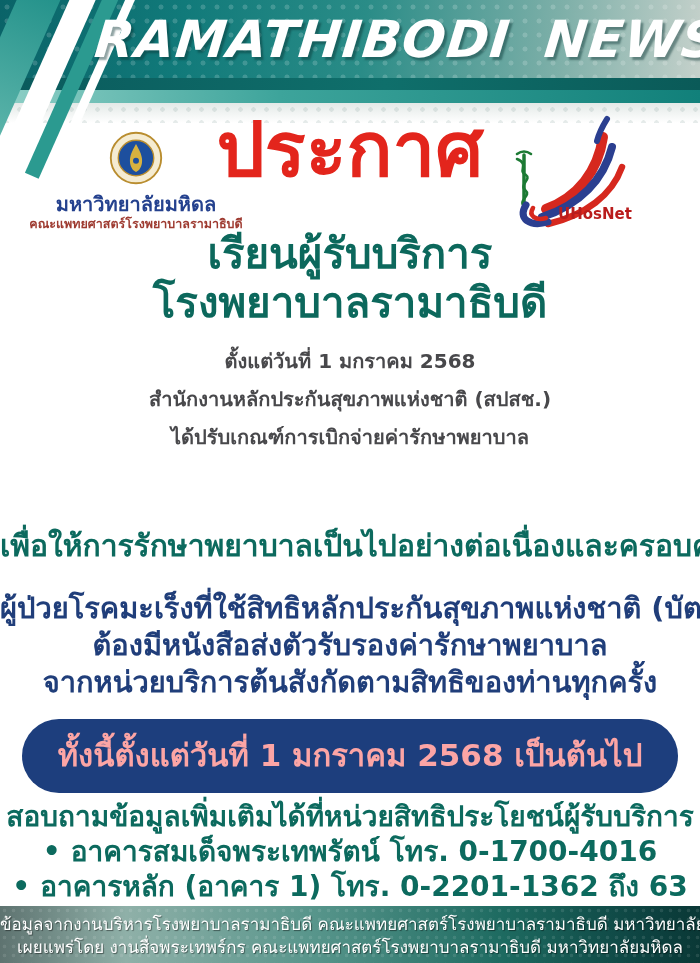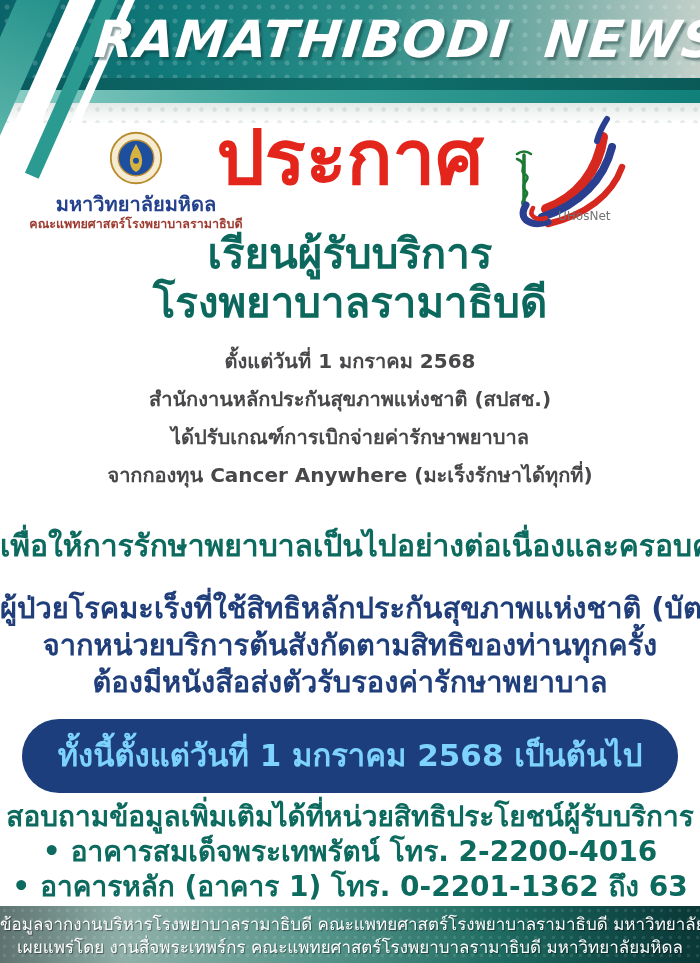--- a/index.html
+++ b/index.html
@@ -29,32 +29,32 @@
     text-shadow:3px 3px 2px rgba(8,50,52,0.45);white-space:nowrap;z-index:3;}
   .slash{position:absolute;top:-30px;height:215px;transform:rotate(24deg);z-index:2;}
   .slash-1{left:-16px;width:40px;background:linear-gradient(180deg,#1f8f88,#6fc0b5);}
   .slash-2{left:36px;width:24px;background:#ffffff;}
   .slash-3{left:68px;width:15px;background:#2b9a90;}
   .slash-4{left:91px;width:9px;background:#ffffff;}
   
   .mahidol{position:absolute;top:130px;left:-14px;width:300px;text-align:center;z-index:4;}
   .mahidol-line1{font-size:20px;font-weight:bold;color:#24418e;line-height:24px;margin-top:2px;}
   .mahidol-line2{font-size:12.5px;font-weight:bold;color:#9e3a30;line-height:16px;white-space:nowrap;}
-  .headline{position:absolute;top:106px;left:0;right:0;height:104px;line-height:104px;
+  .headline{position:absolute;top:98px;left:0;right:0;height:104px;line-height:104px;
     text-align:center;font-size:76px;font-weight:bold;color:#e3251c;z-index:3;}
   .uhosnet{position:absolute;top:113px;left:486px;width:180px;height:118px;z-index:4;}
-  .uhosnet-label{position:absolute;bottom:8px;left:72px;font-size:12px;font-weight:normal;color:#737373;}
+  .uhosnet-label{position:absolute;bottom:8px;left:72px;font-size:15px;font-weight:bold;color:#b91c1c;}
   
   .center-block{position:absolute;left:0;right:0;text-align:center;white-space:nowrap;}
   .salutation{top:229px;font-size:42px;font-weight:bold;color:#0c685c;line-height:49px;}
   .intro{top:342px;font-size:20px;font-weight:bold;color:#48484b;line-height:38px;}
   .purpose{top:522px;font-size:30px;font-weight:bold;color:#0c6a5e;}
   .requirement{top:590px;font-size:29px;font-weight:bold;color:#203e7a;line-height:37px;}
   .banner-wrap{top:719px;}
-  .banner{display:inline-block;background:#1d3e7d;color:#7dd3fc;font-size:31px;font-weight:bold;
+  .banner{display:inline-block;background:#1d3e7d;color:#fca5a5;font-size:31px;font-weight:bold;
     padding:11px 36px 13px 36px;border-radius:42px;}
   .contact{top:799px;font-size:28px;font-weight:bold;color:#0c6a5e;line-height:35px;}
   .contact-item .bullet{margin-right:10px;}
   
   .footer{position:absolute;bottom:0;left:0;right:0;height:57px;
     background:linear-gradient(90deg,#5e7370 0%,#8fb0a8 18%,#57958b 45%,#1d6a60 72%,#0d4341 92%,#0a3836 100%);
     color:#ffffff;text-align:center;font-size:17px;line-height:23px;padding-top:7px;
     box-sizing:border-box;text-shadow:1px 1px 1px rgba(0,0,0,0.45);}
   .footer::after{content:"";position:absolute;inset:0;
     background-image:radial-gradient(rgba(255,255,255,0.10) 1.6px,transparent 2.1px);
@@ -112,39 +112,38 @@
 
   <div class="center-block salutation">
     <div>เรียนผู้รับบริการ</div>
     <div>โรงพยาบาลรามาธิบดี</div>
   </div>
 
   <div class="center-block intro">
     <div>ตั้งแต่วันที่ 1 มกราคม 2568</div>
     <div>สำนักงานหลักประกันสุขภาพแห่งชาติ (สปสช.)</div>
     <div>ได้ปรับเกณฑ์การเบิกจ่ายค่ารักษาพยาบาล</div>
-    <div>จากกองทุน Cancer Anywhere (มะเร็งรักษาได้ทุกที่)</div>
   </div>
 
   <div class="center-block purpose">เพื่อให้การรักษาพยาบาลเป็นไปอย่างต่อเนื่องและครอบคลุม</div>
 
   <div class="center-block requirement">
     <div>ผู้ป่วยโรคมะเร็งที่ใช้สิทธิหลักประกันสุขภาพแห่งชาติ (บัตรทอง)</div>
+    <div>ต้องมีหนังสือส่งตัวรับรองค่ารักษาพยาบาล</div>
     <div>จากหน่วยบริการต้นสังกัดตามสิทธิของท่านทุกครั้ง</div>
-    <div>ต้องมีหนังสือส่งตัวรับรองค่ารักษาพยาบาล</div>
   </div>
 
   <div class="center-block banner-wrap">
     <div class="banner">ทั้งนี้ตั้งแต่วันที่ 1 มกราคม 2568 เป็นต้นไป</div>
   </div>
 
   <div class="center-block contact">
     <div>สอบถามข้อมูลเพิ่มเติมได้ที่หน่วยสิทธิประโยชน์ผู้รับบริการ</div>
     <div class="contact-item">
-      <span class="bullet">•</span><span>อาคารสมเด็จพระเทพรัตน์ โทร. 2-2200-4016</span>
+      <span class="bullet">•</span><span>อาคารสมเด็จพระเทพรัตน์ โทร. 0-1700-4016</span>
     </div>
     <div class="contact-item">
       <span class="bullet">•</span><span>อาคารหลัก (อาคาร 1) โทร. 0-2201-1362 ถึง 63</span>
     </div>
   </div>
 
   <div class="footer">
     <div class="footer-line">ข้อมูลจากงานบริหารโรงพยาบาลรามาธิบดี คณะแพทยศาสตร์โรงพยาบาลรามาธิบดี มหาวิทยาลัยมหิดล</div>
     <div class="footer-line">เผยแพร่โดย งานสื่จพระเทพร์กร คณะแพทยศาสตร์โรงพยาบาลรามาธิบดี มหาวิทยาลัยมหิดล</div>
   </div>

